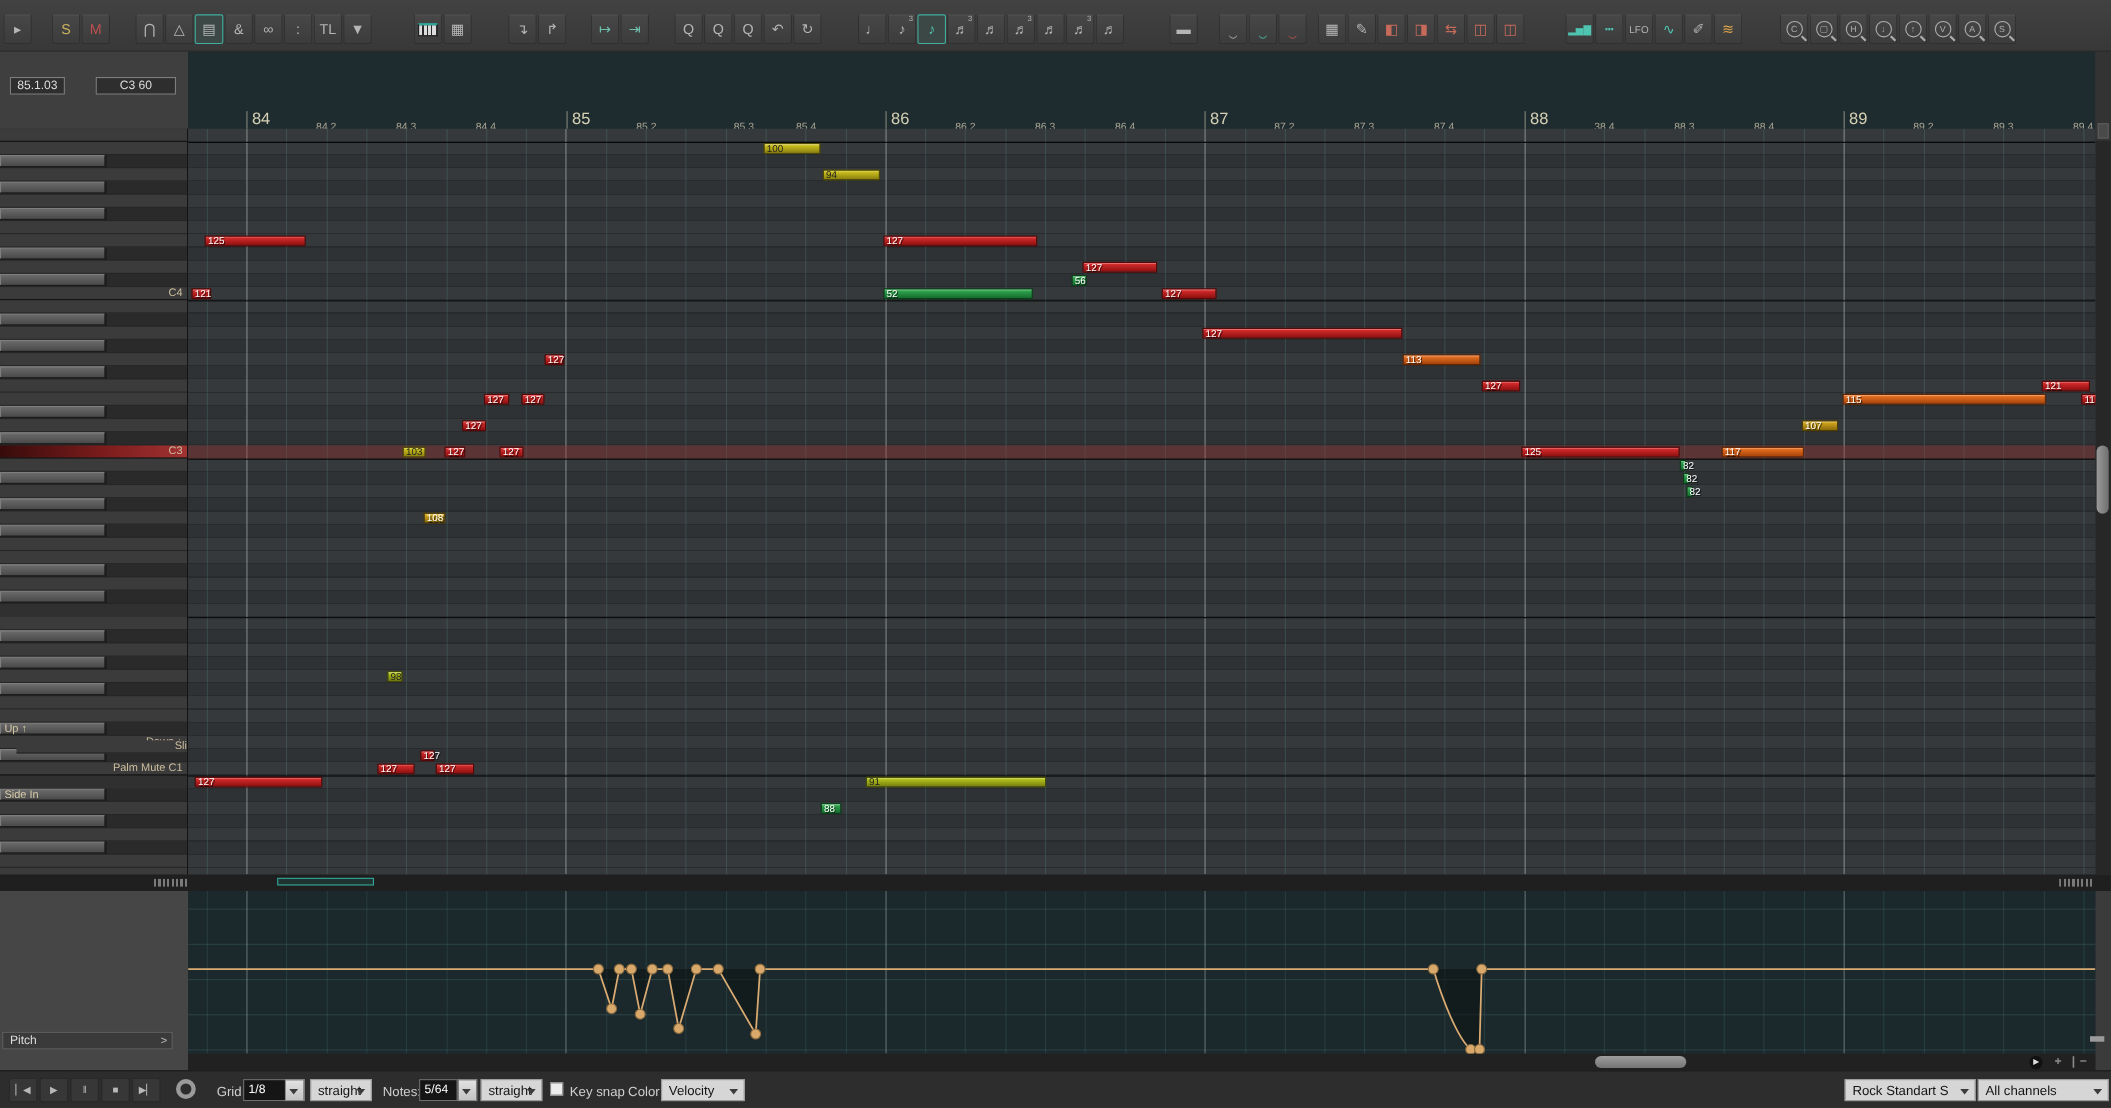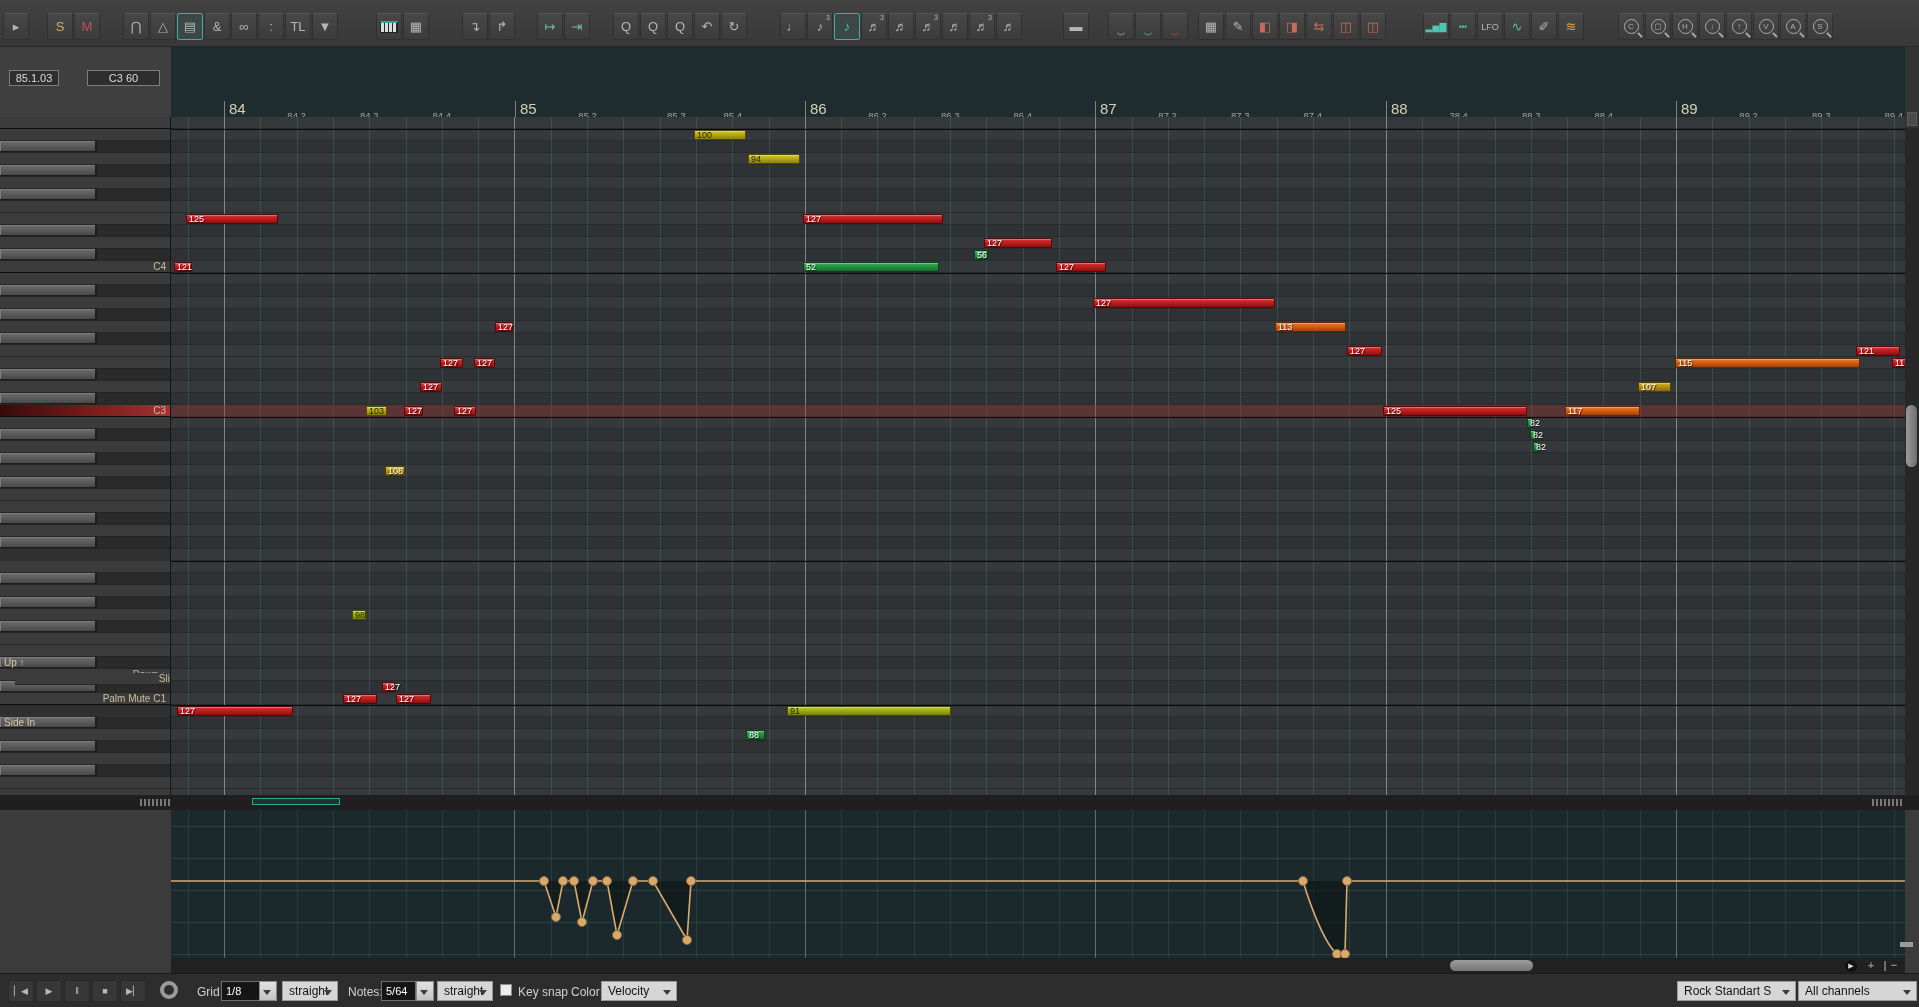--- a/index.html
+++ b/index.html
@@ -603,20 +603,26 @@
   <div class="vscroll">
     <div class="vthumb" style="top:277px"></div>
   </div>
 
   <div class="splitter">
     <div class="dots" style="left:140px"></div>
     <div class="dots" style="left:1872px"></div>
     <div class="splitsel" id="splitsel" style="left: 252px; width: 88px;"></div>
   </div>
 
+  <div class="plpanel">
+    <div class="pitchsel">
+      <span>Pitch</span>
+      <span class="arr">&gt;</span>
+    </div>
+  </div>
 
   <div class="plane">
       <div class="hline" style="top: 16px;"></div>
       <div class="hline" style="top: 48px;"></div>
       <div class="hline" style="top: 80px;"></div>
       <div class="hline" style="top: 112px;"></div>
       <div class="hline" style="top: 144px;"></div>
       <div class="vline" style="left: 16.7px;"></div>
       <div class="vline bar" style="left: 53px;"></div>
       <div class="vline" style="left: 89.3px;"></div>

